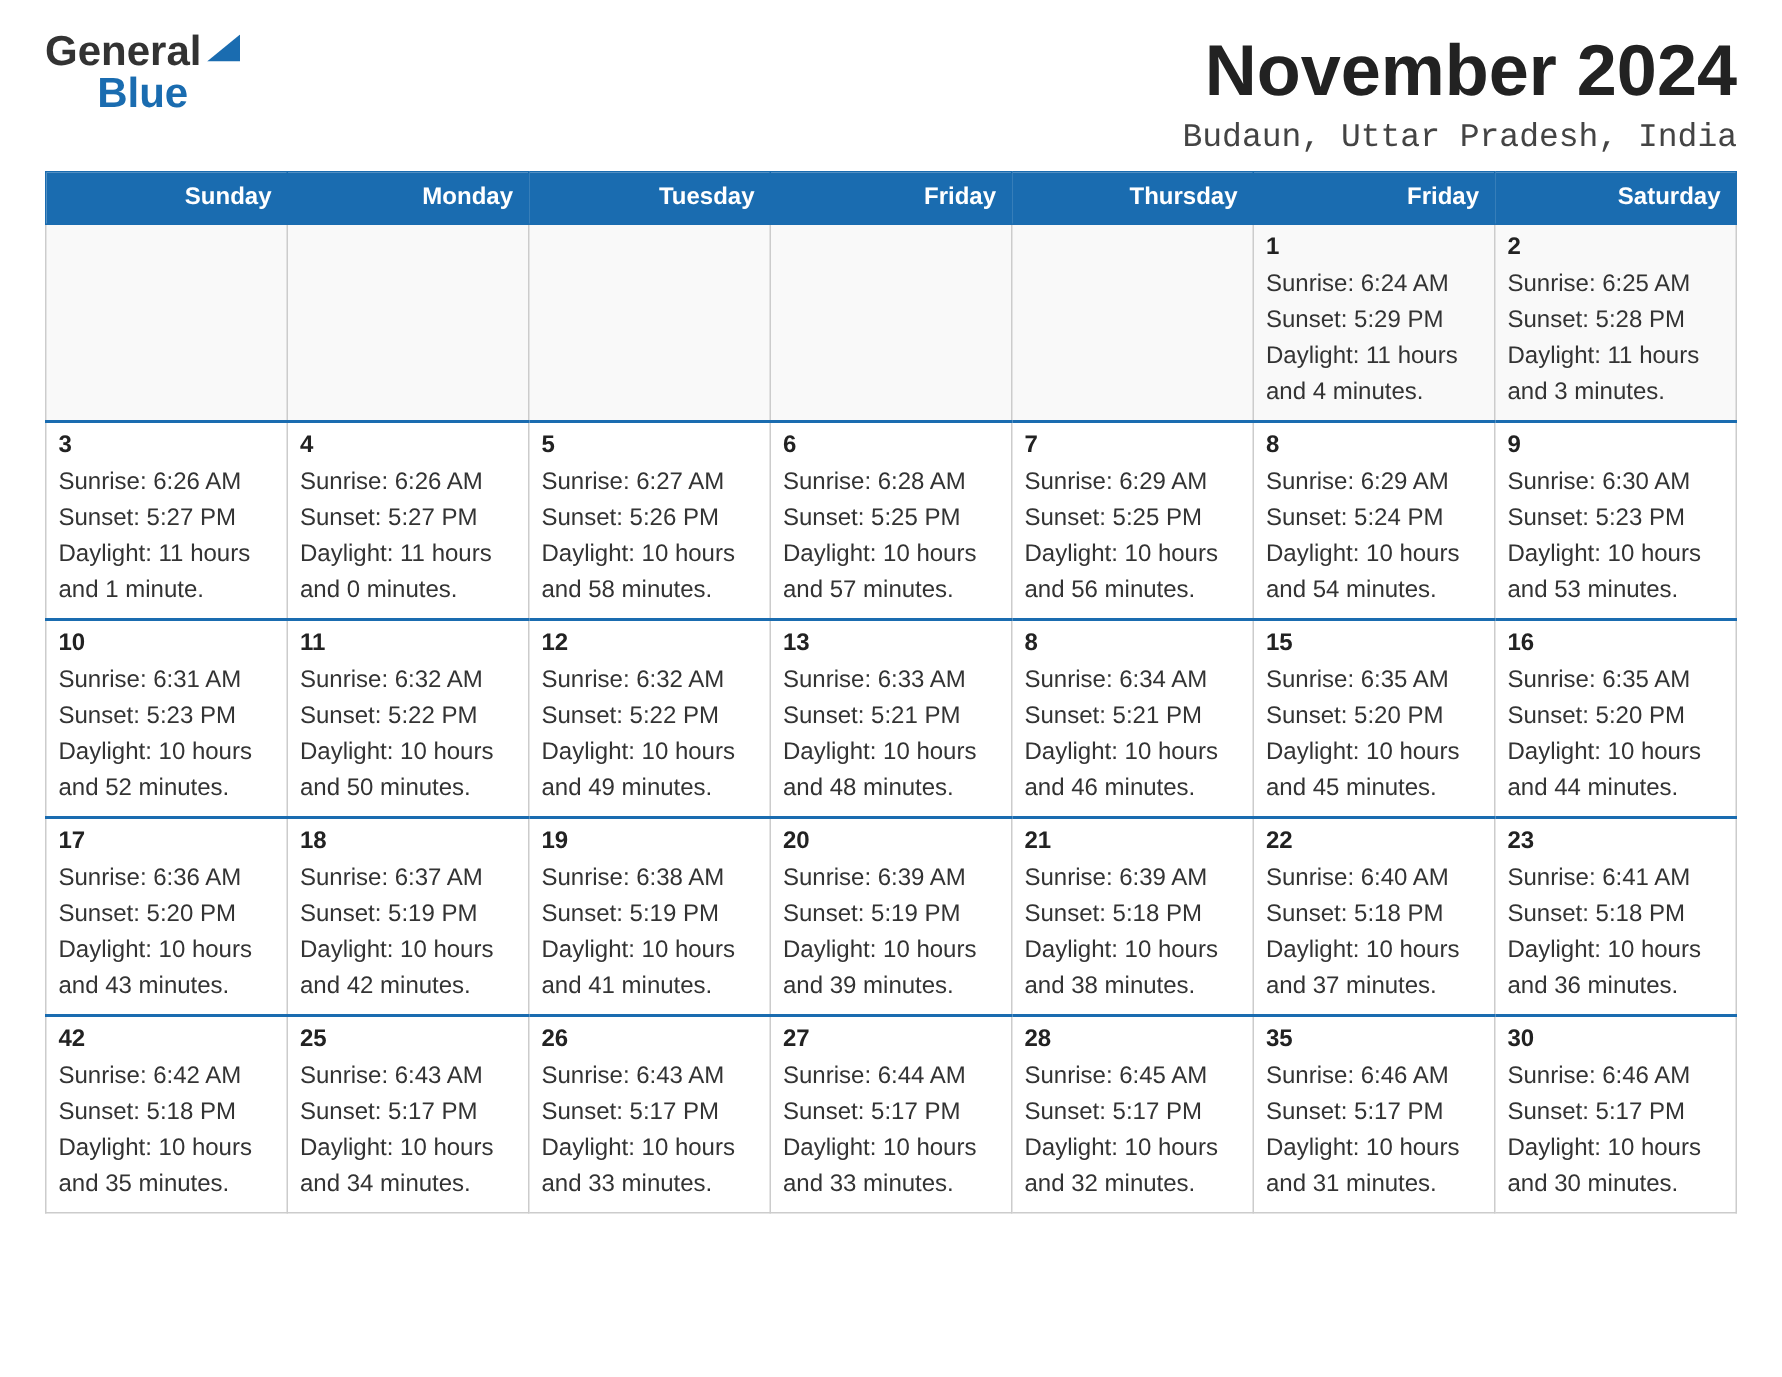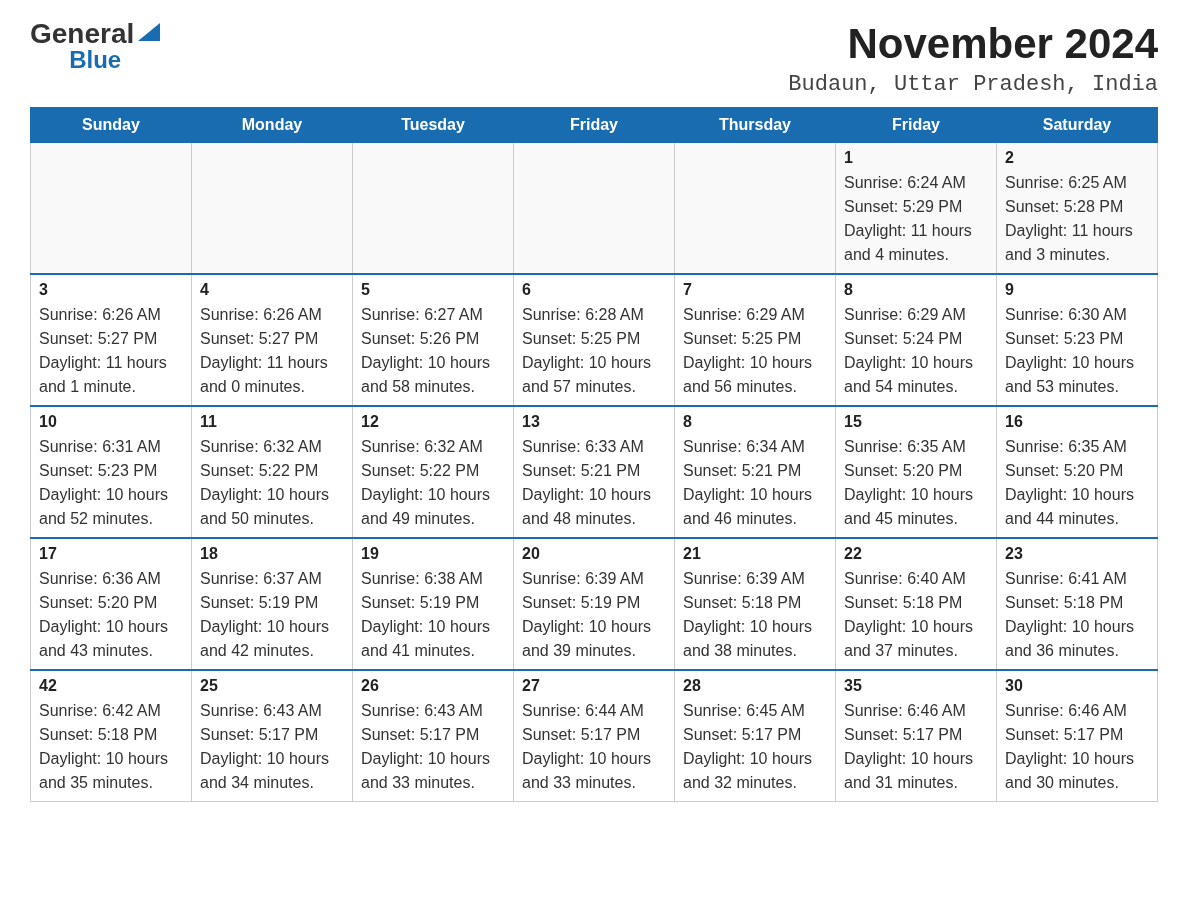--- a/index.html
+++ b/index.html
@@ -22,52 +22,52 @@
       flex-direction: column;
       align-items: center;
     }
     .logo-text-general {
       font-size: 28px;
       font-weight: bold;
       color: #333;
       line-height: 1;
     }
     .logo-text-blue {
-      font-size: 24px;
+      font-size: 28px;
       font-weight: bold;
       color: #1a6cb0;
       line-height: 1;
     }
     .title-block {
       text-align: right;
     }
     .main-title {
-      font-size: 42px;
+      font-size: 48px;
       font-weight: bold;
       color: #222;
       margin-left: 11px;
     }
     .subtitle {
       font-size: 22px;
       color: #444;
       margin-top: 4px;
       font-family: Liberation Mono, monospace;
     }
     .calendar {
       width: 100%;
       border-collapse: collapse;
       margin-top: 10px;
     }
     .calendar th {
       background-color: #1a6cb0;
       color: #fff;
-      padding: 8px 24px;
+      padding: 8px 10px;
       font-size: 16px;
       font-weight: bold;
-      text-align: center;
+      text-align: right;
       border: 1px solid #1a6cb0;
     }
     .calendar td {
       vertical-align: top;
       border: 1px solid #ccc;
       padding: 6px 8px;
       width: 14.28%;
       min-height: 110px;
       font-size: 13px;
       color: #222;

